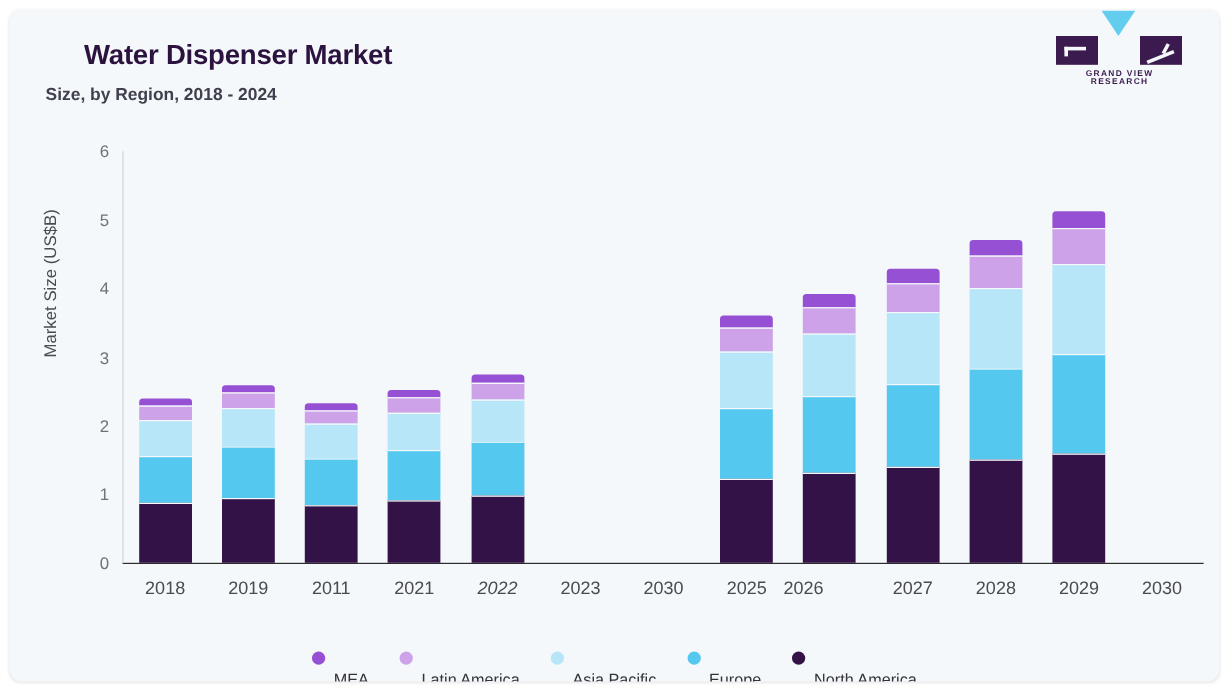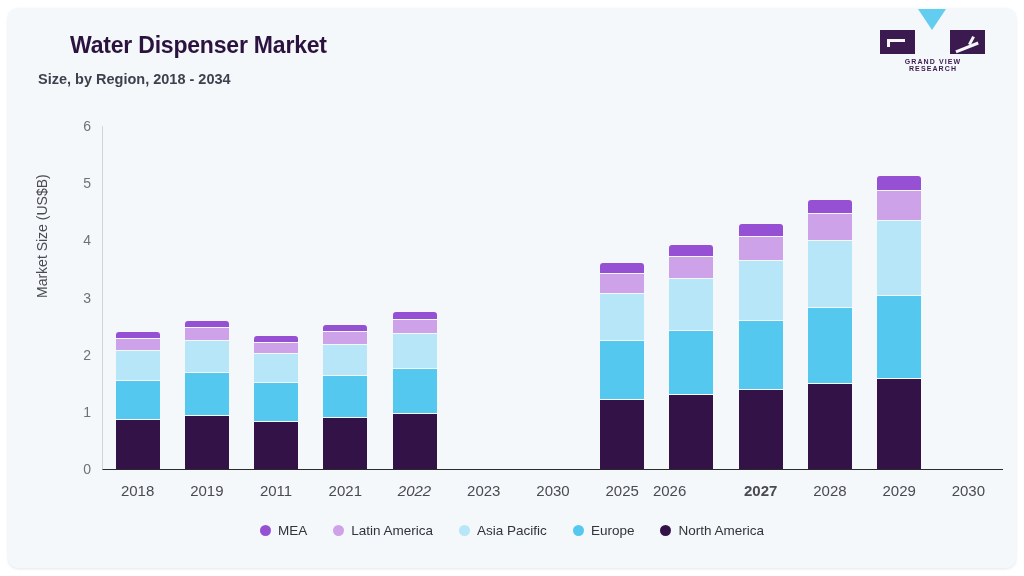--- a/index.html
+++ b/index.html
@@ -82,29 +82,29 @@
     position:absolute;top:343px;margin-top:13px;
     text-align:center;font-size:15px;color:#4a4a52;
   }
   
   #legend{
     position:absolute;left:0;right:0;top:515px;
     display:flex;justify-content:center;align-items:center;gap:26px;
   }
   .leg-item{display:flex;align-items:center;gap:7px;}
   .leg-dot{width:11px;height:11px;border-radius:50%;display:block;}
-  .leg-label{font-size:13.5px;color:#33333b;}
+  .leg-label{font-size:13.5px;color:#33333b;margin-top:36px;}
 </style>
 </head>
 <body>
 
 <div id="card">
 
   <div id="title">Water Dispenser Market</div>
-  <div id="subtitle">Size, by Region, 2018 - 2034</div>
+  <div id="subtitle">Size, by Region, 2018 - 2024</div>
 
   <div id="logo">
     <div class="logo-row">
       <span class="logo-blk logo-g"></span>
       <span class="logo-v"><span class="tri"></span></span>
       <span class="logo-blk logo-r"></span>
     </div>
     <div id="logo-text">GRAND VIEW RESEARCH</div>
   </div>
 
@@ -195,21 +195,21 @@
     <div id="xticks">
         <div class="xtick" style="left: 0px; width: 69.2308px;">2018</div>
         <div class="xtick" style="left: 69.2308px; width: 69.2308px;">2019</div>
         <div class="xtick" style="left: 138.462px; width: 69.2308px;">2011</div>
         <div class="xtick" style="left: 207.692px; width: 69.2308px;">2021</div>
         <div class="xtick" style="left: 276.923px; width: 69.2308px; font-style: italic;">2022</div>
         <div class="xtick" style="left: 346.154px; width: 69.2308px;">2023</div>
         <div class="xtick" style="left: 415.385px; width: 69.2308px;">2030</div>
         <div class="xtick" style="left: 484.615px; width: 69.2308px;">2025</div>
         <div class="xtick" style="left: 532px; width: 69.2308px;">2026</div>
-        <div class="xtick" style="left: 623.077px; width: 69.2308px; font-weight: bold;">2027</div>
+        <div class="xtick" style="left: 623.077px; width: 69.2308px;">2027</div>
         <div class="xtick" style="left: 692.308px; width: 69.2308px;">2028</div>
         <div class="xtick" style="left: 761.538px; width: 69.2308px;">2029</div>
         <div class="xtick" style="left: 830.769px; width: 69.2308px;">2030</div>
       </div>
   </div>
 
   <div id="legend">
       <div class="leg-item">
         <span class="leg-dot" style="background: rgb(150, 80, 212);"></span>
         <span class="leg-label">MEA</span>

